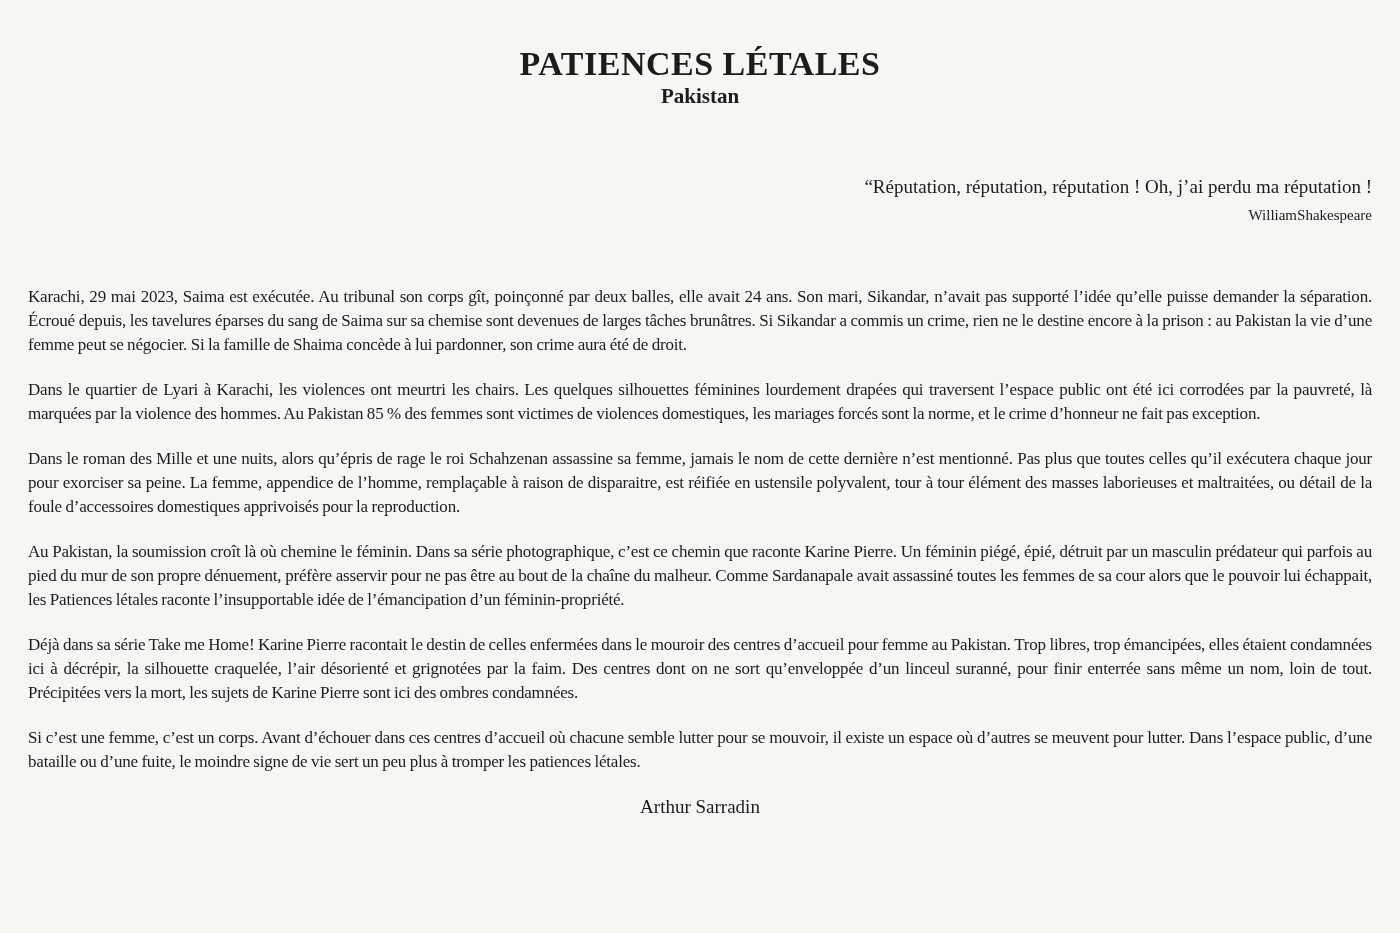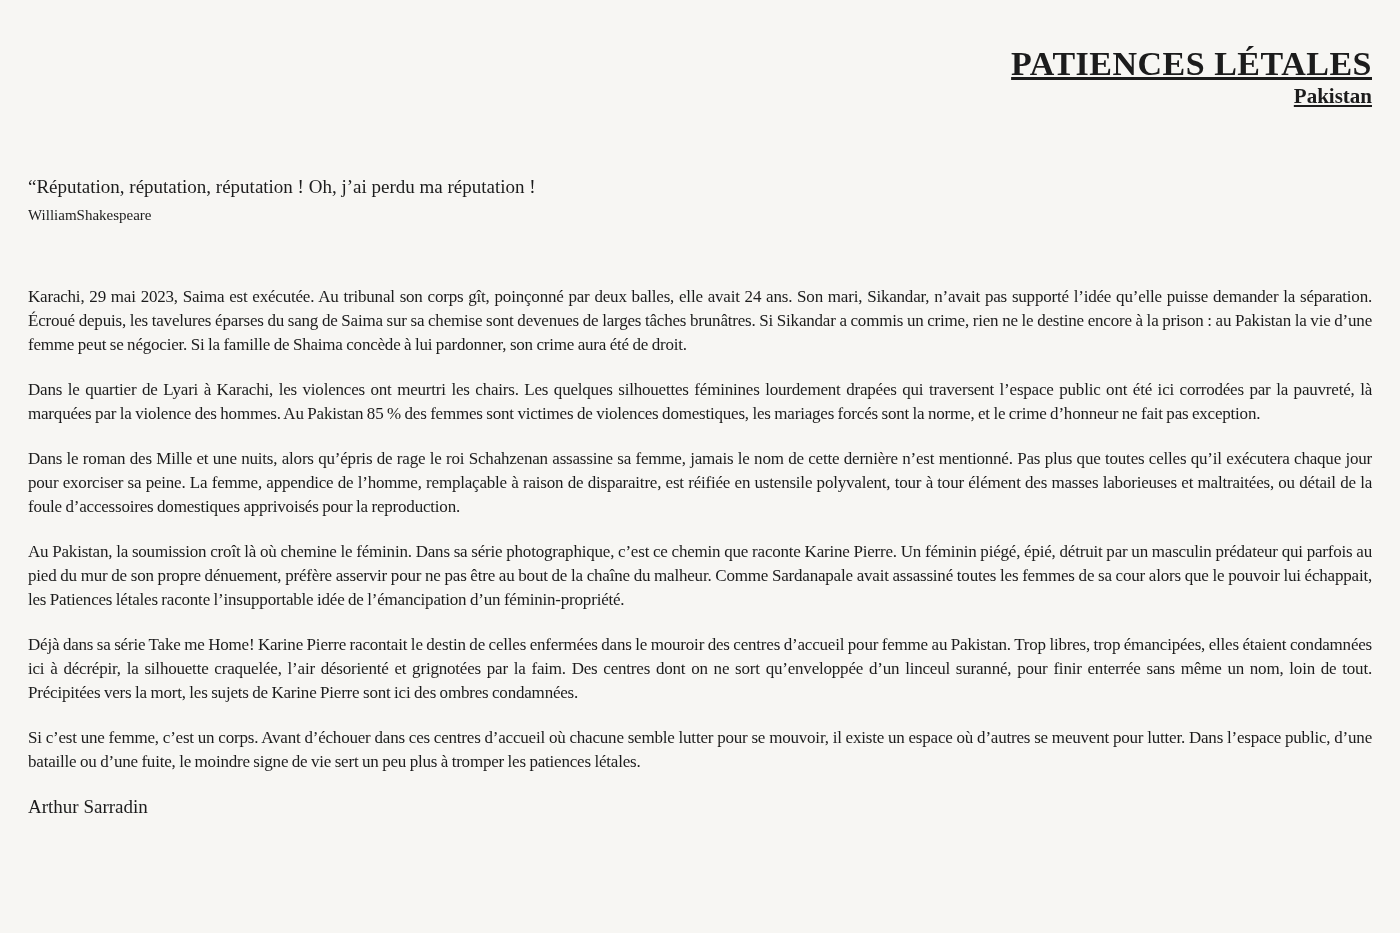--- a/index.html
+++ b/index.html
@@ -15,38 +15,38 @@
     overflow: hidden;
   }
   .page {
     box-sizing: border-box;
     width: 1400px;
     height: 933px;
     padding: 44px 28px 0 28px;
     overflow: hidden;
   }
   .masthead {
-    text-align: right;
-    text-decoration: underline;
+    text-align: center;
   }
   .masthead h1 {
     margin: 0;
     font-size: 34px;
     font-weight: 700;
     line-height: 1.15;
     letter-spacing: 0.5px;
   }
   .masthead h2 {
     margin: 0;
     font-size: 21px;
     font-weight: 700;
     line-height: 1.25;
   }
   .epigraph {
     margin: 64px 0 12px 0;
+    text-align: right;
     font-size: 19px;
     line-height: 28px;
   }
   .epigraph .attribution {
     font-size: 15px;
   }
   .article {
     margin-top: 56px;
     font-size: 17px;
     line-height: 24px;
@@ -54,21 +54,21 @@
     letter-spacing: -0.2px;
     word-spacing: -0.5px;
     hyphens: auto;
     -webkit-hyphens: auto;
   }
   .article p {
     margin: 0 0 21px 0;
   }
   .signature {
     margin-top: 13px;
-    text-align: left;
+    text-align: center;
     font-size: 19px;
     line-height: 24px;
     letter-spacing: 0;
     word-spacing: 0;
   }
 </style>
 </head>
 <body>
 
 <div class="page">

